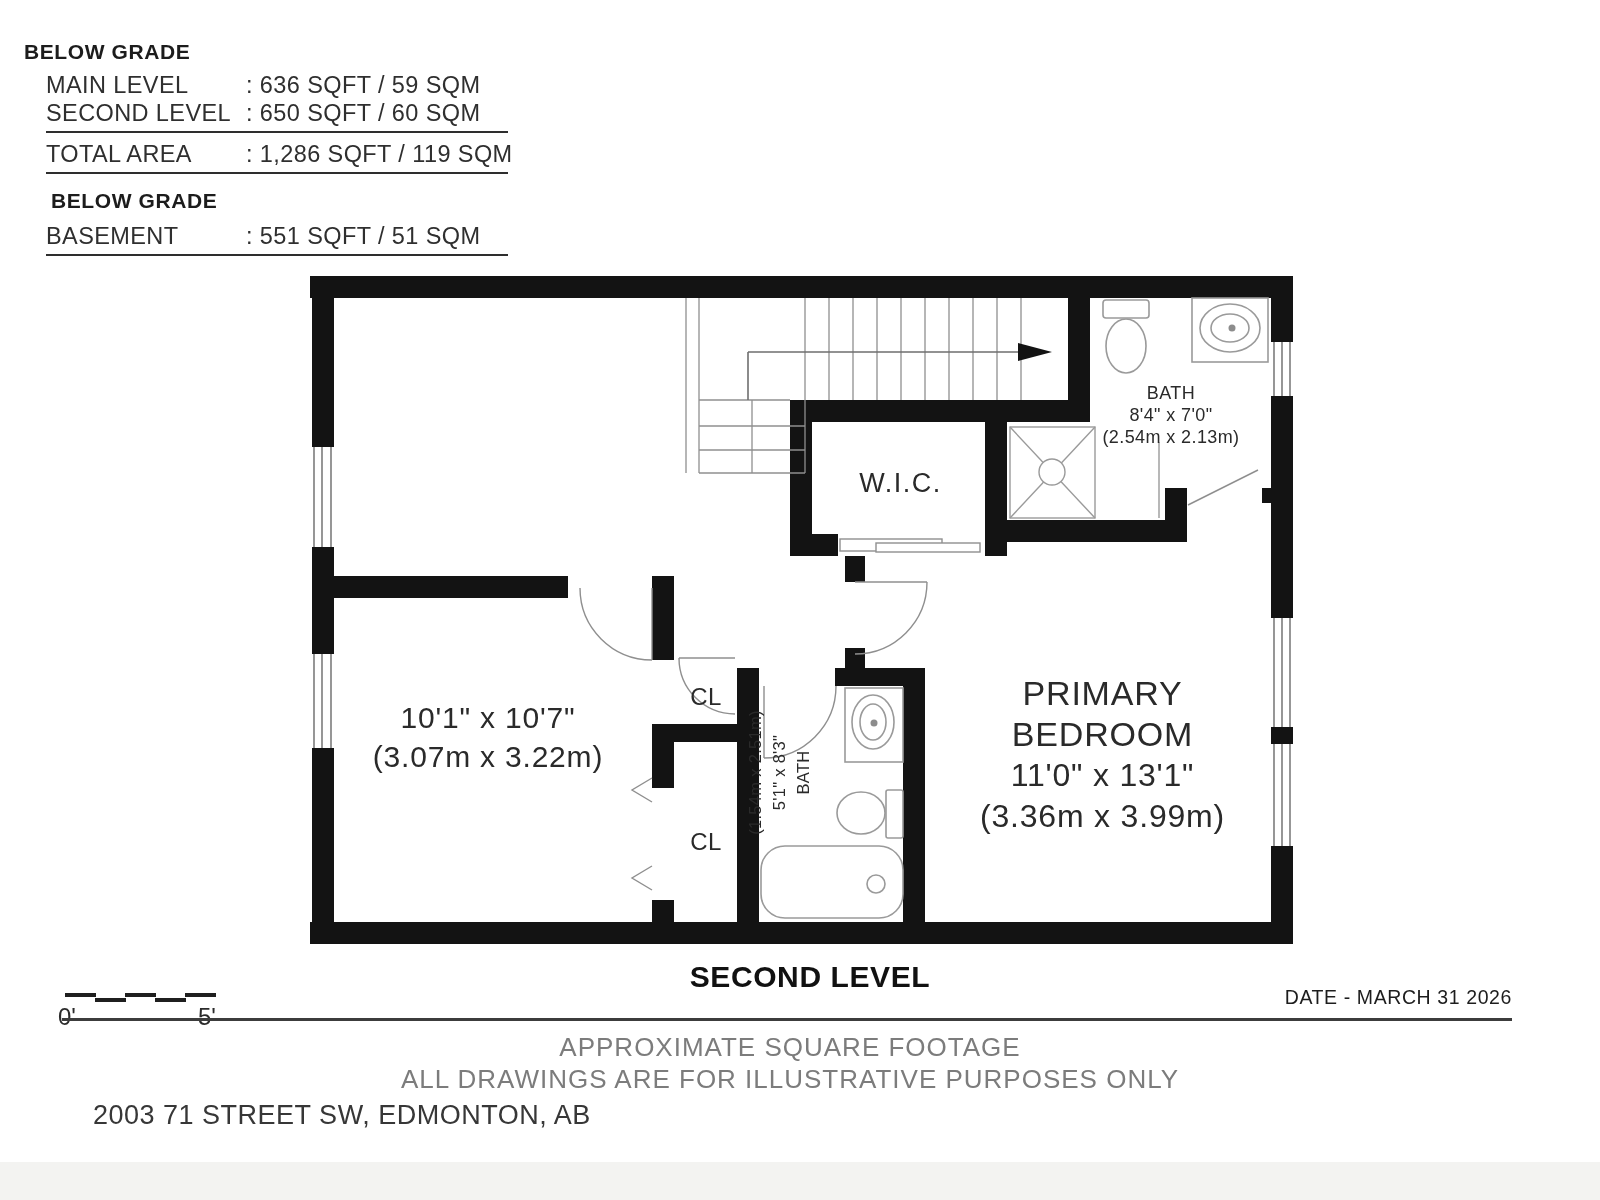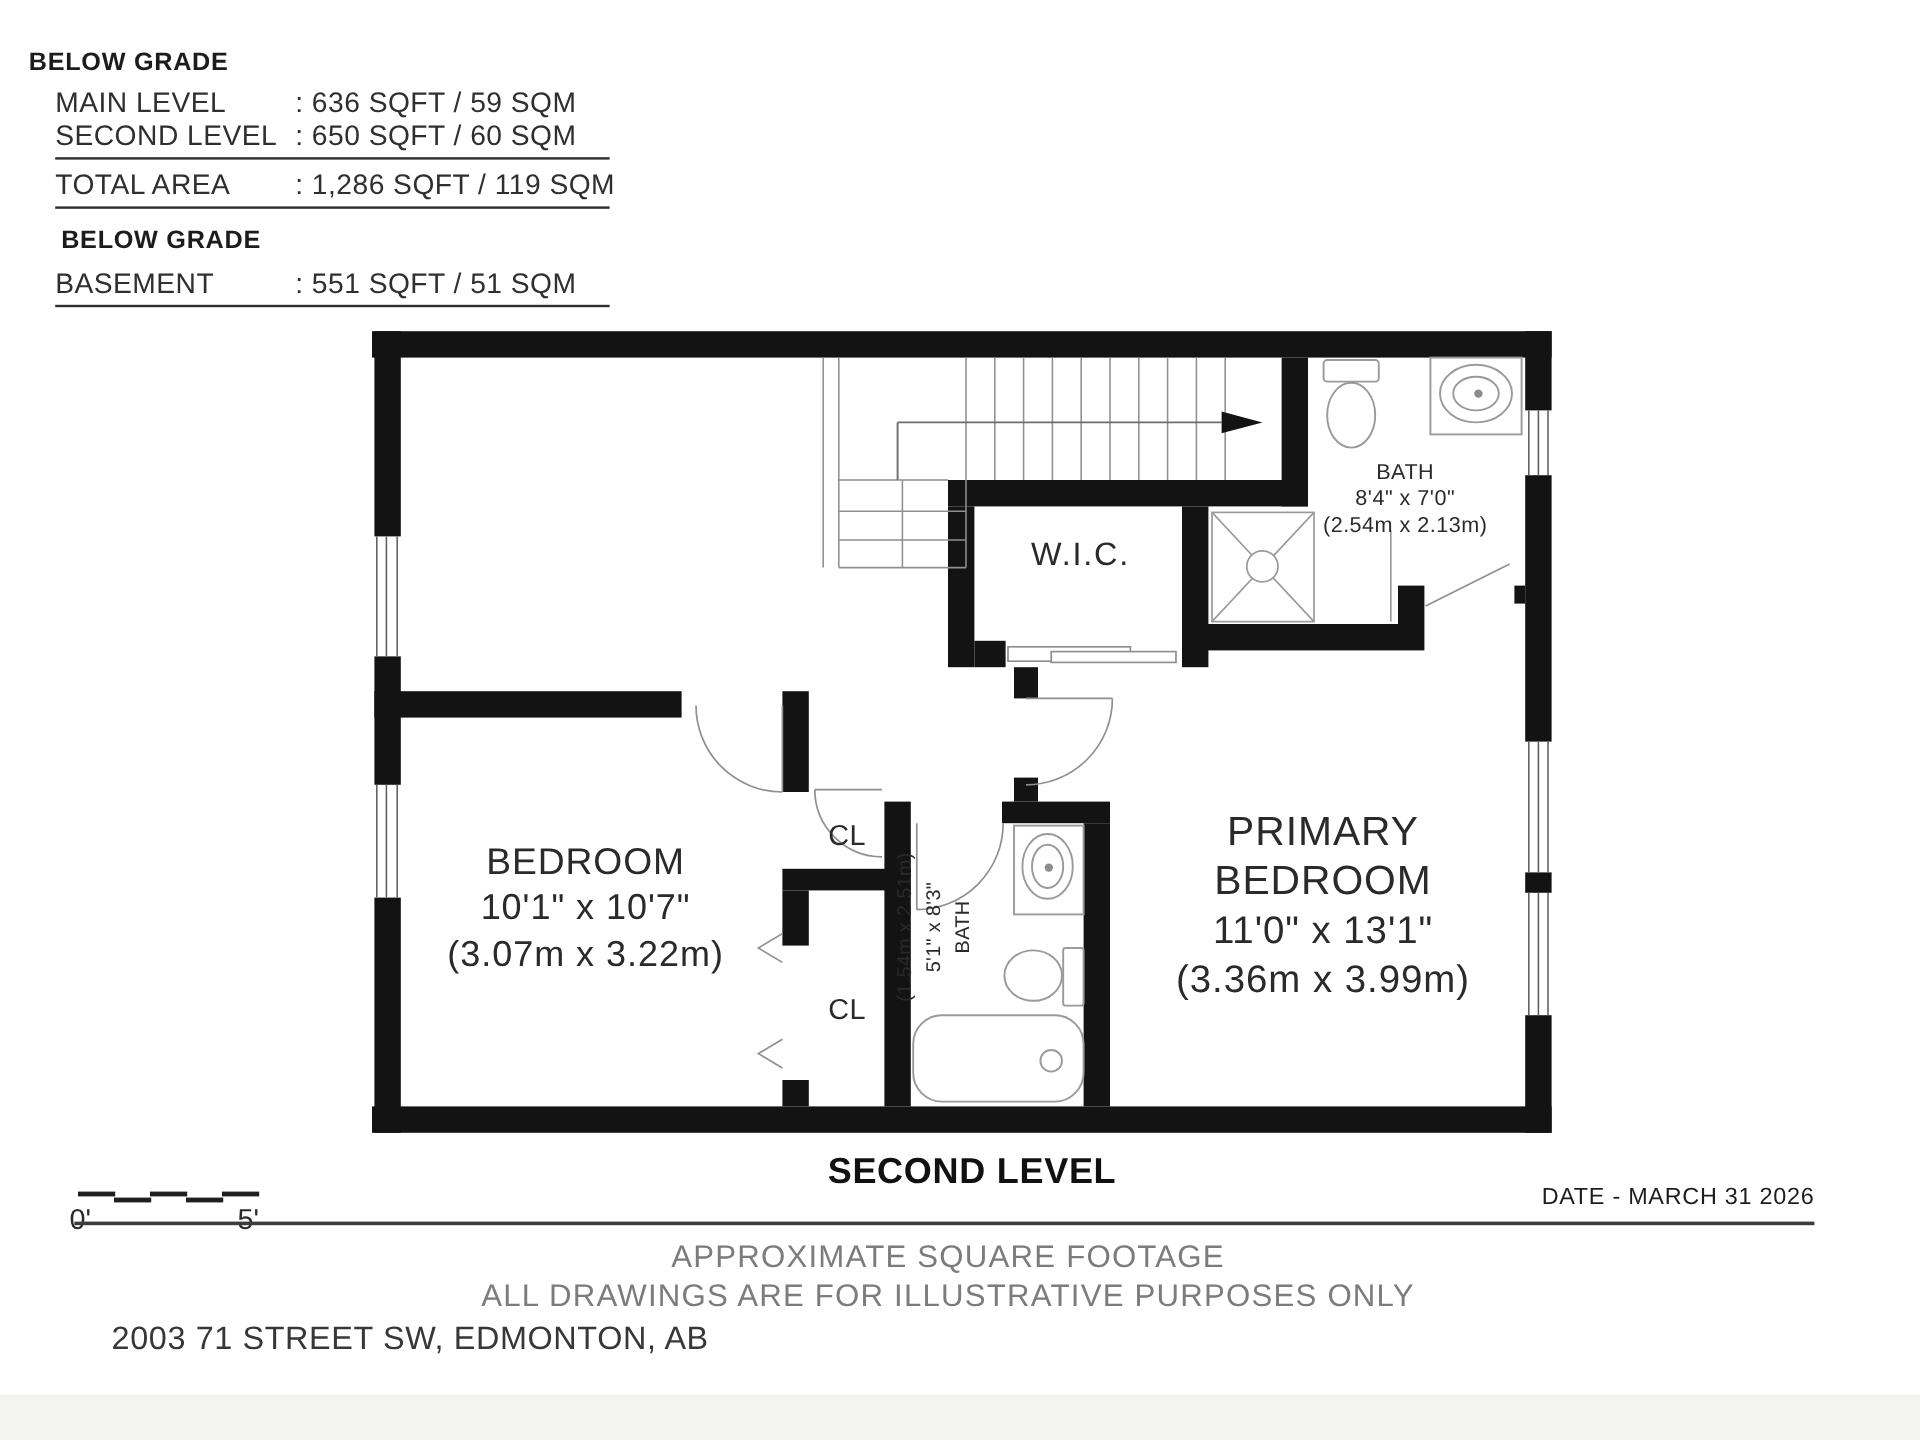--- a/index.html
+++ b/index.html
@@ -195,30 +195,29 @@
         <line x1="1188" y1="505" x2="1258" y2="470"></line>
       </g>
       <g>
         <polyline points="652,778 632,790 652,802"></polyline>
         <polyline points="652,866 632,878 652,890"></polyline>
       </g>
     </g>
   </svg>
 
 
-  <div class="abs wic-label" style="left:828px;top:447px;width:145px;">W.I.C.</div>
+  <div class="abs wic-label" style="left:828px;top:468px;width:145px;">W.I.C.</div>
 
   <div class="abs small-label" style="left:1086px;top:382px;width:170px;">
     <div>BATH</div>
     <div>8'4" x 7'0"</div>
     <div>(2.54m x 2.13m)</div>
   </div>
 
   <div class="abs room-label" style="left:338px;top:698px;width:300px;">
-    <div class="rl-name">BEDROOM</div>
     <div>10'1" x 10'7"</div>
     <div>(3.07m x 3.22m)</div>
   </div>
 
   <div class="abs cl-label" style="left:677px;top:683px;width:58px;">CL</div>
   <div class="abs cl-label" style="left:677px;top:828px;width:58px;">CL</div>
 
   <div class="abs rot-wrap" style="left:698px;top:695px;width:160px;height:155px;">
     <div>(1.54m x 2.51m)</div>
     <div>5'1" x 8'3"</div>

